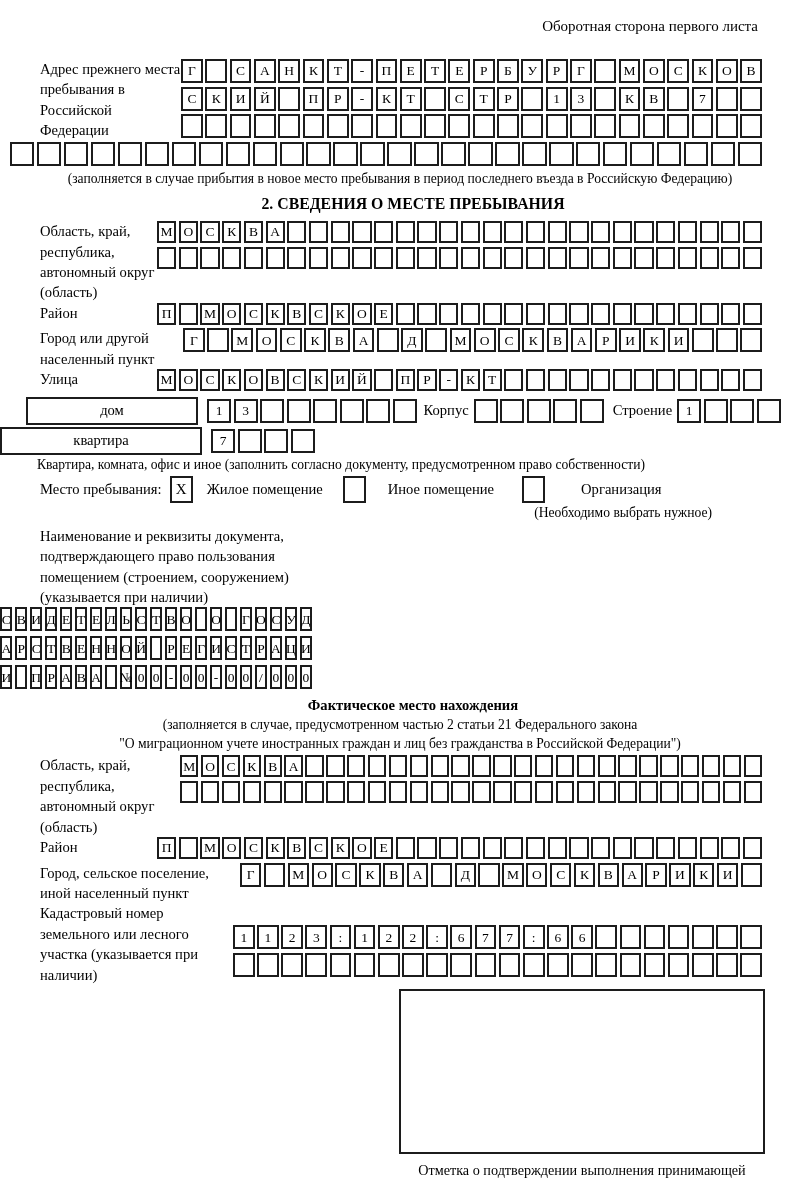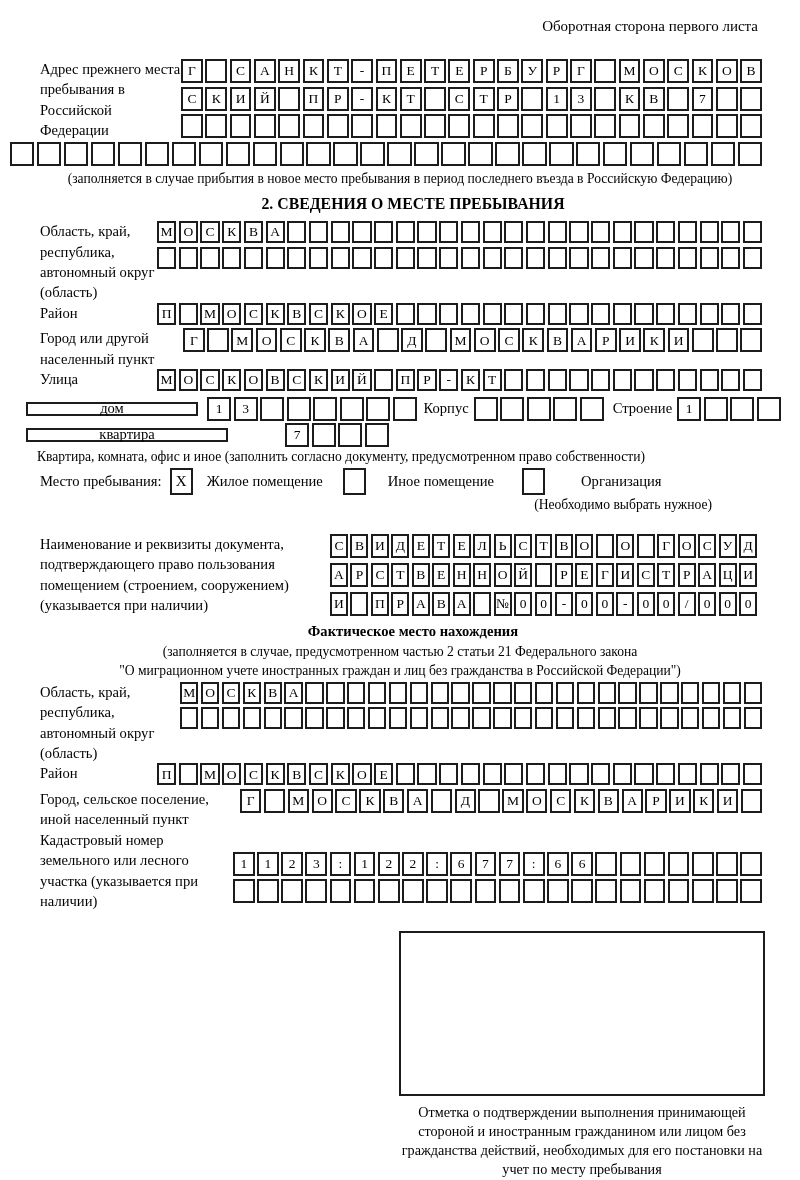--- a/index.html
+++ b/index.html
@@ -34,36 +34,36 @@
   .fixed-cells{display:flex;gap:2.5px;}
   .fixed-cells .cell{flex:0 0 24px;}
   .note{font-size:13.6px;}
   .center{text-align:center;}
   .bold{font-weight:bold;padding-left:26px;}
   .title2{font-size:15.8px;margin:5px 0 6px 0;}
   .labelbox{
     border:2px solid #1c1c1c;
     display:flex;align-items:center;justify-content:center;
     box-sizing:border-box;background:#fff;
-    height:14px;font-size:14.6px;
+    height:28px;font-size:14.6px;
   }
   .inlinerow{display:flex;align-items:center;}
   .chk{
     flex:0 0 23px;height:27px;
     border:2px solid #1c1c1c;box-sizing:border-box;
     display:flex;align-items:center;justify-content:center;
     font-size:15px;background:#fff;
   }
   .stampbox{
     margin-left:399px;
     width:366px;height:165px;
     border:2px solid #1c1c1c;box-sizing:border-box;background:#fff;
   }
   .stampcap{margin:7px 0 0 399px;width:366px;text-align:center;font-size:14.2px;line-height:1.32;}
-  .mt2{margin-top:2px;}.mt4{margin-top:20px;}.mt6{margin-top:6px;}
+  .mt2{margin-top:2px;}.mt4{margin-top:4px;flex-direction:column;}.mt6{margin-top:6px;}
   .docnum{font-size:13px;}
 </style>
 </head>
 <body>
 
 <div class="page">
 
   <div class="hdr">Оборотная сторона первого листа</div>
 
   <div class="sect mt6" style="margin-top:22px;">
@@ -377,21 +377,21 @@
       </div>
     <div style="margin:0 5px 0 9px;">Строение</div>
     <div class="fixed-cells cell-h24">
         <div class="cell">1</div>
         <div class="cell"></div>
         <div class="cell"></div>
         <div class="cell"></div>
       </div>
   </div>
 
-  <div class="inlinerow mt2" style="margin-left:26px;gap:48px;">
+  <div class="inlinerow mt2" style="">
     <div class="labelbox" style="width:202px;">квартира</div>
     <div class="fixed-cells cell-h24" style="margin-left:9px;">
         <div class="cell">7</div>
         <div class="cell"></div>
         <div class="cell"></div>
         <div class="cell"></div>
       </div>
   </div>
   <div class="note" style="margin-left:37px;">Квартира, комната, офис и иное (заполнить согласно документу, предусмотренном право собственности)</div>
 

